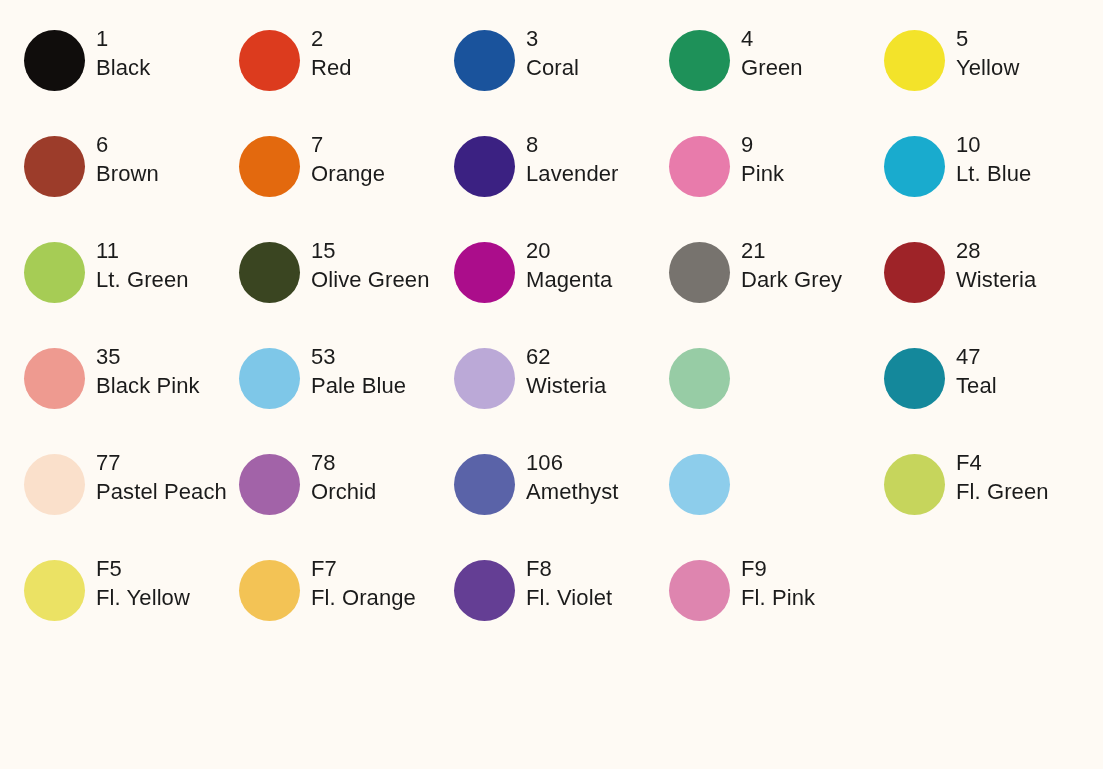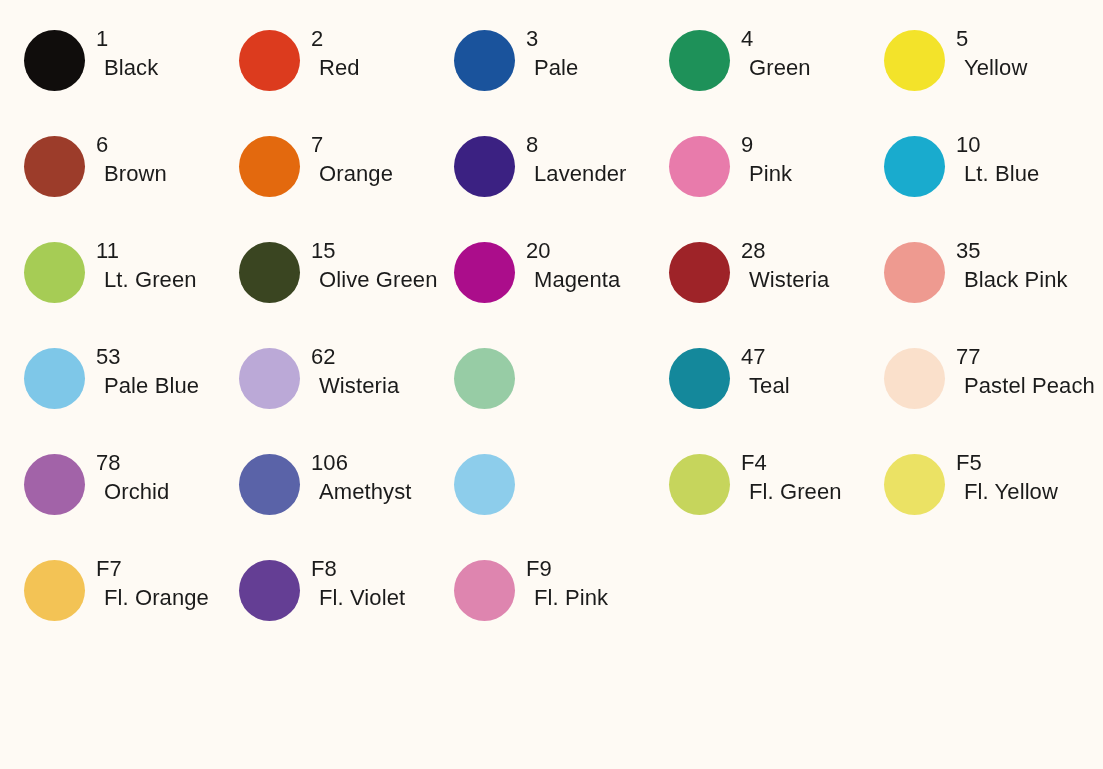--- a/index.html
+++ b/index.html
@@ -55,21 +55,20 @@
     color: #1b1b1b;
     letter-spacing: 0.1px;
     margin-bottom: 7px;
     white-space: nowrap;
   }
   .swatch-name {
     font-size: 22px;
     color: #1b1b1b;
     letter-spacing: 0.1px;
     white-space: nowrap;
-    margin-left: 8px;
   }
 </style>
 </head>
 <body>
 
 <div id="swatch-sheet">
   <div class="swatch-grid">
       <div class="swatch-item">
         <div class="swatch-dot" style="background-color: rgb(16, 13, 12);"></div>
         <div class="swatch-labels">
@@ -81,21 +80,21 @@
         <div class="swatch-dot" style="background-color: rgb(220, 59, 30);"></div>
         <div class="swatch-labels">
           <div class="swatch-code">2</div>
           <div class="swatch-name">Red</div>
         </div>
       </div>
       <div class="swatch-item">
         <div class="swatch-dot" style="background-color: rgb(26, 83, 156);"></div>
         <div class="swatch-labels">
           <div class="swatch-code">3</div>
-          <div class="swatch-name">Pale</div>
+          <div class="swatch-name">Coral</div>
         </div>
       </div>
       <div class="swatch-item">
         <div class="swatch-dot" style="background-color: rgb(30, 145, 89);"></div>
         <div class="swatch-labels">
           <div class="swatch-code">4</div>
           <div class="swatch-name">Green</div>
         </div>
       </div>
       <div class="swatch-item">
@@ -152,20 +151,27 @@
         <div class="swatch-labels">
           <div class="swatch-code">15</div>
           <div class="swatch-name">Olive Green</div>
         </div>
       </div>
       <div class="swatch-item">
         <div class="swatch-dot" style="background-color: rgb(171, 13, 139);"></div>
         <div class="swatch-labels">
           <div class="swatch-code">20</div>
           <div class="swatch-name">Magenta</div>
+        </div>
+      </div>
+      <div class="swatch-item">
+        <div class="swatch-dot" style="background-color: rgb(119, 115, 110);"></div>
+        <div class="swatch-labels">
+          <div class="swatch-code">21</div>
+          <div class="swatch-name">Dark Grey</div>
         </div>
       </div>
       <div class="swatch-item">
         <div class="swatch-dot" style="background-color: rgb(158, 35, 40);"></div>
         <div class="swatch-labels">
           <div class="swatch-code">28</div>
           <div class="swatch-name">Wisteria</div>
         </div>
       </div>
       <div class="swatch-item">

